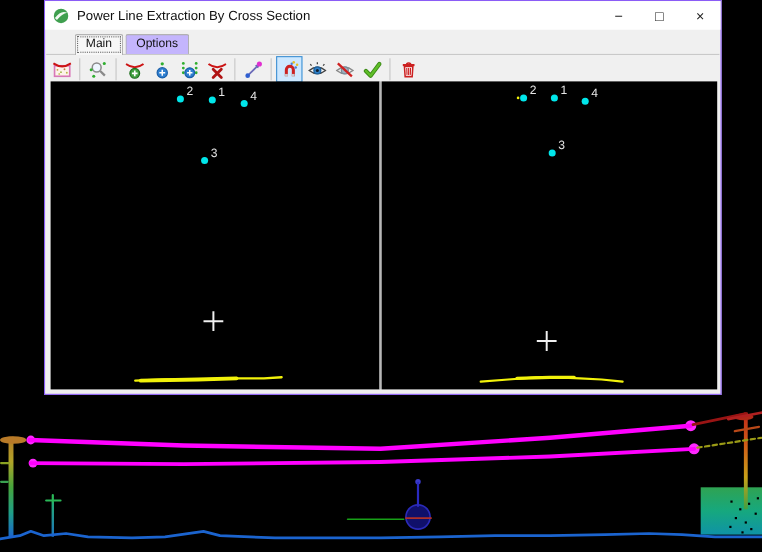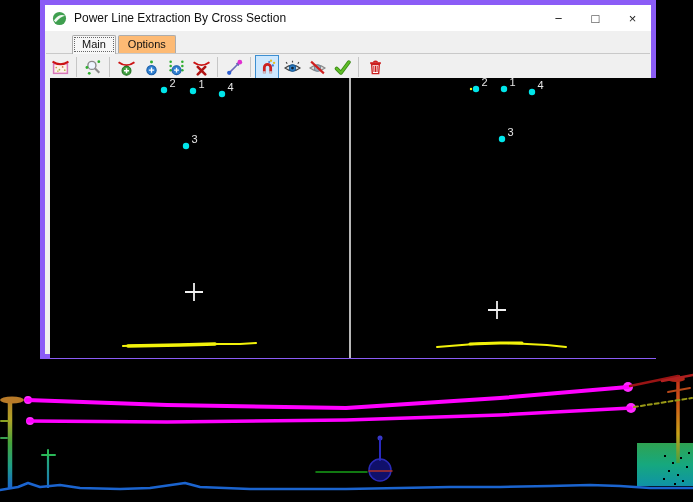--- a/index.html
+++ b/index.html
@@ -2,29 +2,29 @@
 <html><head>
 <meta charset="utf-8">
 <style>
   html,body{margin:0;padding:0;background:#000;}
   #stage{position:relative;width:693px;height:502px;background:#000;overflow:hidden;
          font-family:"Liberation Sans",sans-serif;}
   #profile-svg,#overlay-svg{position:absolute;left:0;top:0;z-index:0;}
   #overlay-svg{z-index:3;pointer-events:none;}
   #overlay-svg text{font-family:"Liberation Sans",sans-serif;font-size:11px;}
   .window{position:absolute;left:40px;top:0;width:616px;height:359px;background:#f0f0f0;
-          border:5px solid #8b5cf6;box-sizing:border-box;z-index:1;}
+          border:1px solid #8b5cf6;box-sizing:border-box;z-index:1;}
   .titlebar{height:26px;background:#ffffff;display:flex;align-items:center;padding-left:7px;}
   .app-icon{width:15px;height:15px;flex:0 0 auto;}
   .title-text{font-size:12px;color:#101010;margin-left:7px;white-space:nowrap;}
   .win-controls{margin-left:auto;display:flex;height:100%;}
   .win-btn{width:37px;height:100%;display:flex;align-items:center;justify-content:center;
            font-size:13px;color:#222;cursor:default;}
   .tabbar{display:flex;align-items:flex-end;height:20px;padding:2px 0 0 2px;}
-  .tab{font-size:11px;color:#111;padding:2px 9px 3px 9px;background:#fdba74;
+  .tab{font-size:11px;color:#111;padding:2px 9px 3px 9px;background:#c4b5fd;
        border:1px solid #acacac;border-bottom:none;border-radius:2px 2px 0 0;margin-right:2px;}
   .tab.active{background:#f7f7f7;outline:1px dotted #666;outline-offset:-3px;
               padding-bottom:4px;margin-bottom:-1px;margin-left:25px;}
   .tabline{height:1px;background:#c9c9c9;margin:0 1px;}
   .toolbar{display:flex;align-items:center;height:26px;padding:0 3px;gap:1px;}
   .tbtn{width:24px;height:24px;display:flex;align-items:center;justify-content:center;
         border:1px solid transparent;box-sizing:border-box;background:transparent;padding:0;}
   .tbtn.selected{background:#cde8ff;border-color:#3d8fd1;}
   .tsep{width:1px;height:20px;background:#c6c6c6;margin:0 3px;flex:0 0 auto;}
   .panel-area{position:absolute;left:5px;top:73px;width:606px;height:280px;display:flex;}

